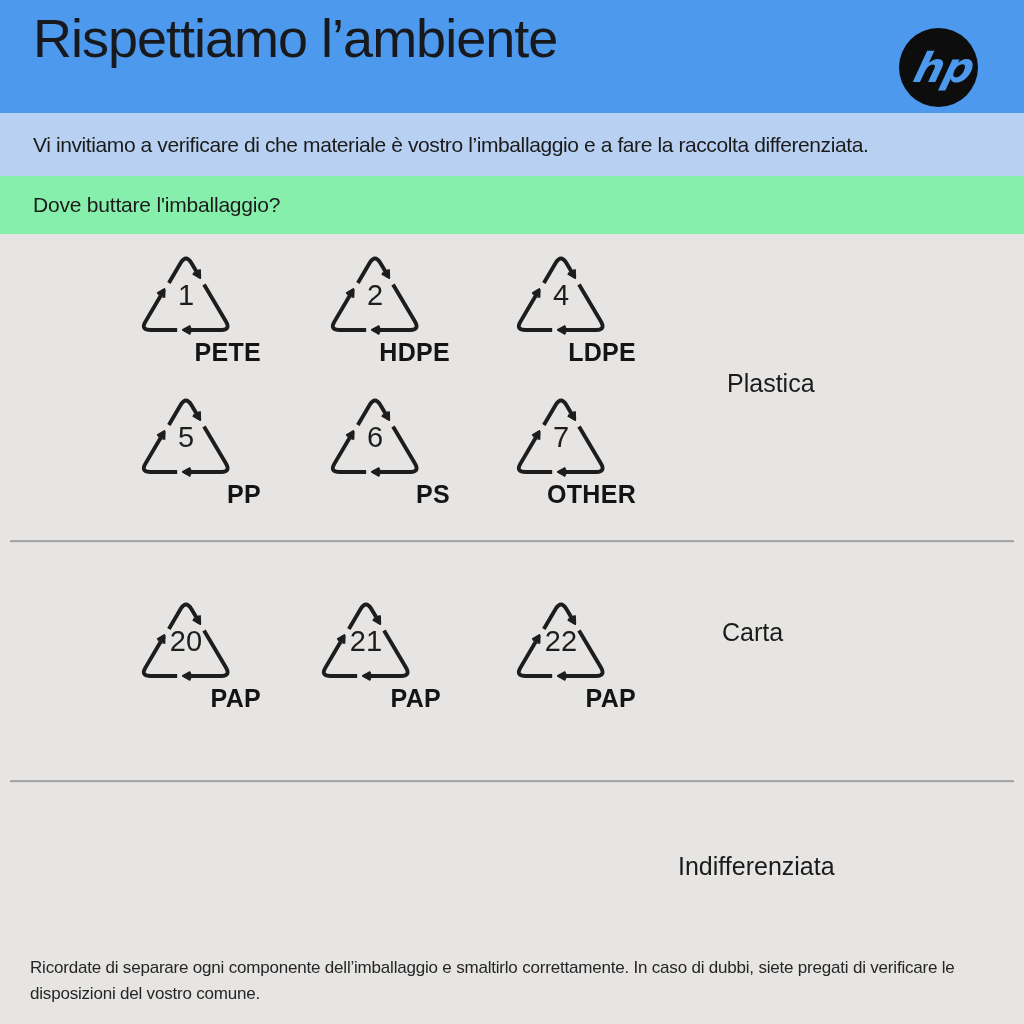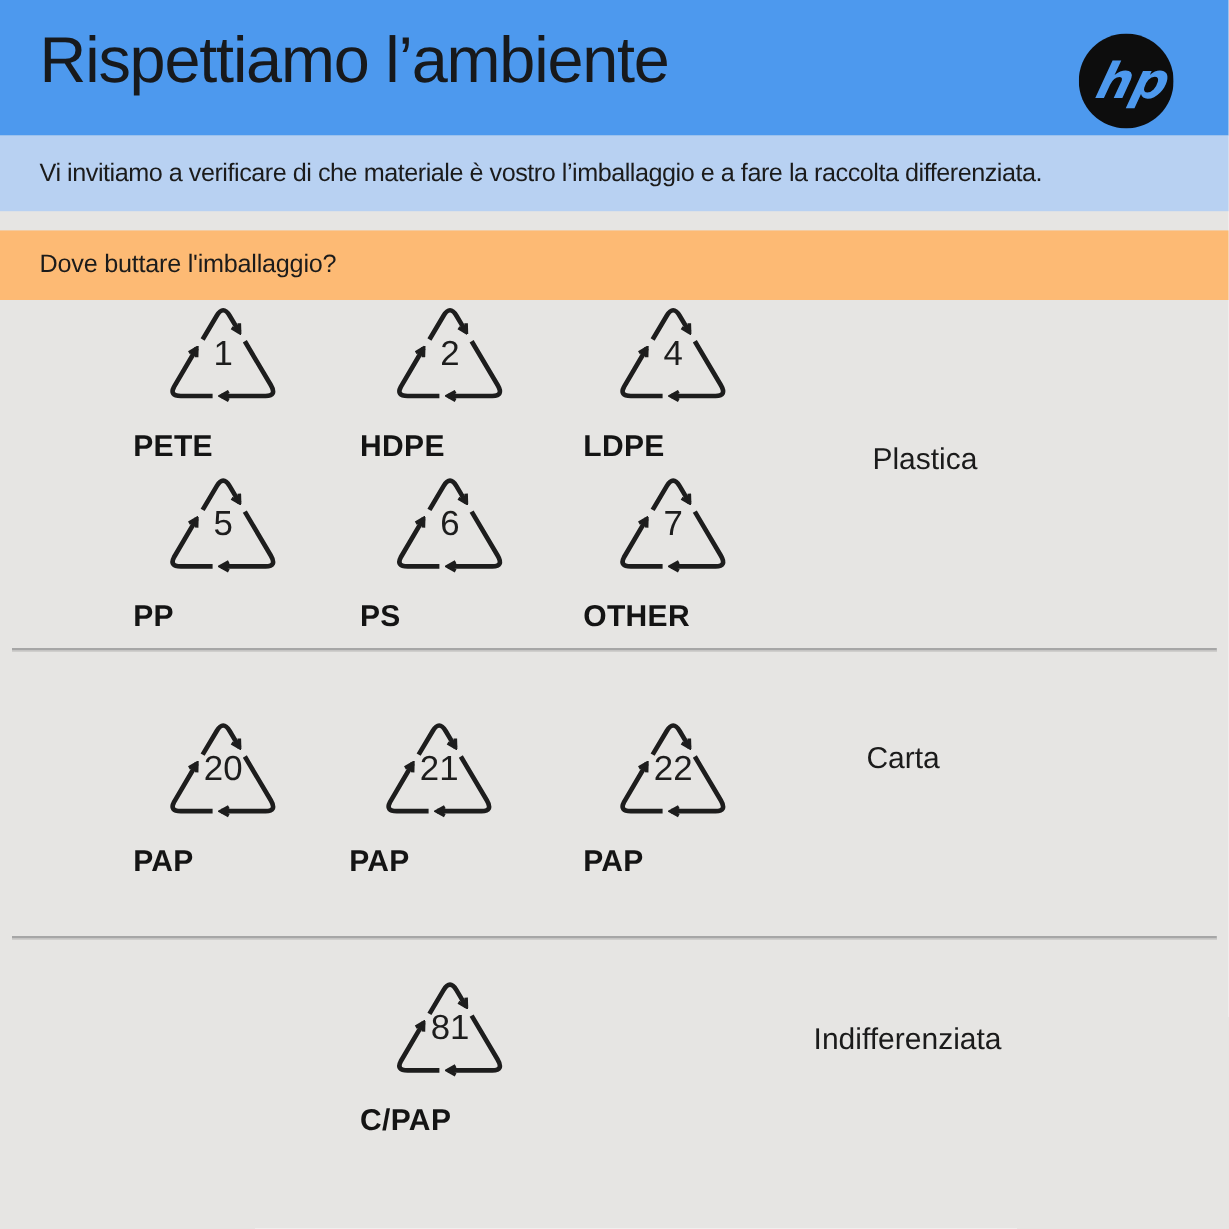--- a/index.html
+++ b/index.html
@@ -4,43 +4,43 @@
 <style>
   html,body{margin:0;padding:0;background:#ffffff;}
   #stage{
     position:relative;width:1024px;height:1024px;overflow:hidden;
     font-family:"Liberation Sans", sans-serif;background:#e6e5e3;
   }
   
   .band{position:absolute;left:0;width:1024px;display:flex;align-items:center;box-sizing:border-box;}
   #band-header{top:0;height:113px;background:#4d99ee;}
   #band-banner{top:113px;height:63px;background:#b8d1f2;}
-  #band-question{top:192px;height:58px;background:#fdba74;}
+  #band-question{top:176px;height:58px;background:#86efac;}
   #page-title{
-    position:absolute;left:33px;top:20px;font-size:54px;line-height:60px;
+    position:absolute;left:33px;top:8px;font-size:54px;line-height:60px;
     letter-spacing:-1px;color:#17191c;font-weight:500;white-space:nowrap;
   }
   #banner-text{
     padding-left:33px;font-size:21px;letter-spacing:-0.4px;color:#1b1b1b;white-space:nowrap;
   }
   #question-text{
     padding-left:33px;font-size:21px;letter-spacing:-0.2px;color:#1b1b1b;white-space:nowrap;
   }
   
   #hp-logo{position:absolute;left:899px;top:28px;width:79px;height:79px;}
   
   .symbol{position:absolute;width:150px;}
   .tri{position:relative;width:106px;height:92px;margin:0 auto;}
   .tri svg{display:block;width:106px;height:92px;}
   .code{
     position:absolute;left:0;right:0;top:36px;text-align:center;
     font-size:29px;line-height:26px;color:#1d1d1d;
   }
   .slabel{
-    margin-top:20px;text-align:left;font-weight:bold;font-size:25px;
+    margin-top:0;text-align:right;font-weight:bold;font-size:25px;
     letter-spacing:0.3px;color:#141414;
   }
   .tpath{fill:none;stroke:#1d1d1d;stroke-width:4.4;stroke-linecap:butt;}
   
   .category{position:absolute;font-size:25px;color:#1b1b1b;white-space:nowrap;}
   #cat-plastica{left:711px;top:369px;margin-left:16px;}
   #cat-carta{left:722px;top:618px;}
   #cat-indifferenziata{left:678px;top:852px;}
   
   .divider{position:absolute;left:10px;width:1004px;height:2px;background:#a6a6a6;border-bottom:1px solid #d9d8d6;}
@@ -173,26 +173,18 @@
         </svg>
       <div class="code">22</div>
       </div>
     <div class="slabel">PAP</div>
   </div>
 
   <div class="category" id="cat-carta">Carta</div>
 
   <div class="divider" id="divider-2"></div>
 
-  <div class="symbol" style="left:300px;top:808px">
-    <div class="tri">
-        <svg viewBox="0 0 120 104">
-          <use href="#rtri"></use>
-        </svg>
-      <div class="code">81</div>
-      </div>
-    <div class="slabel">C/PAP</div>
-  </div>
 
   <div class="category" id="cat-indifferenziata">Indifferenziata</div>
 
+  <div id="footer-text">Ricordate di separare ogni componente dell’imballaggio e smaltirlo correttamente. In caso di dubbi, siete pregati di verificare le disposizioni del vostro comune.</div>
 
 </div>
 
 </body></html>

